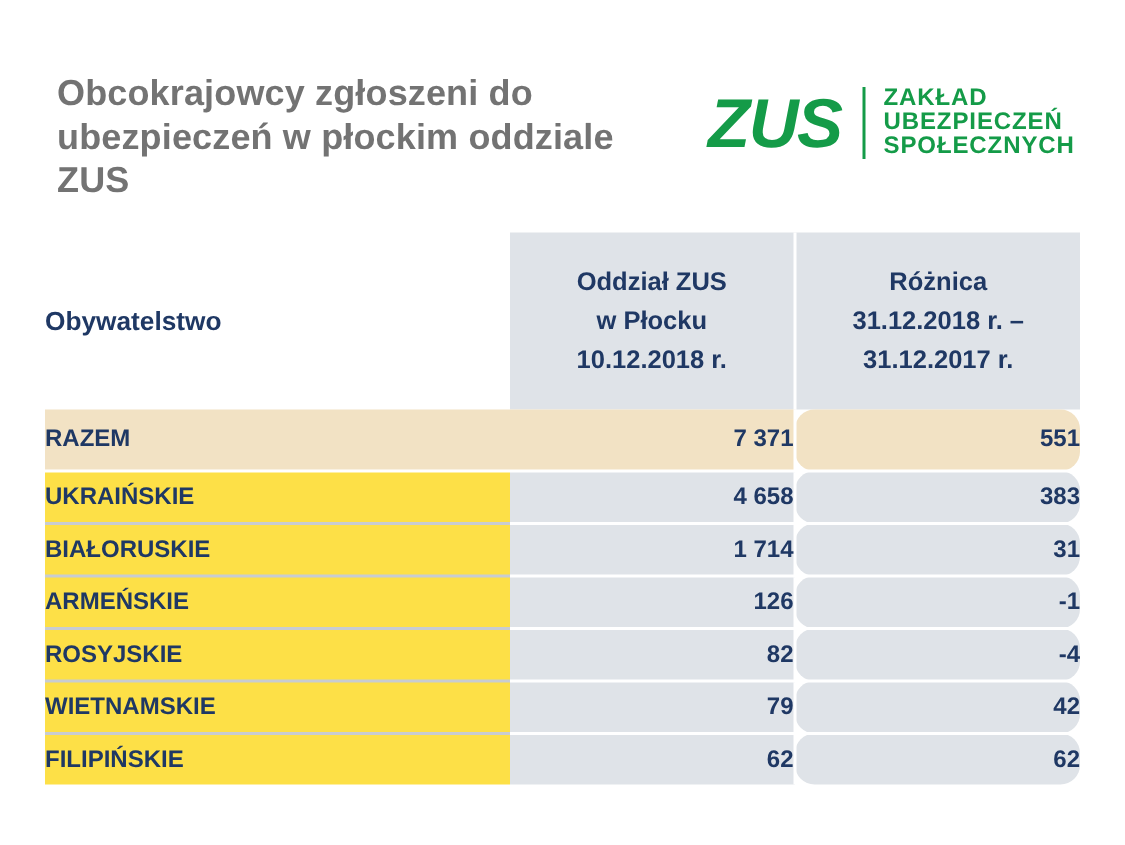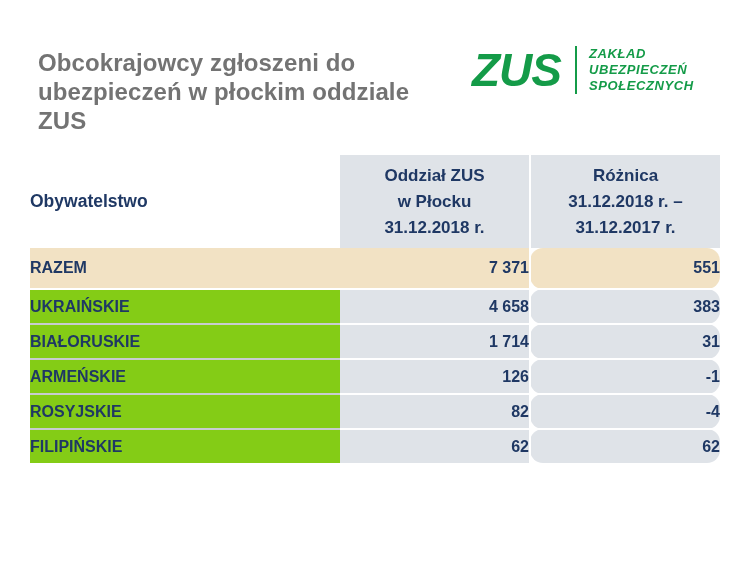--- a/index.html
+++ b/index.html
@@ -34,21 +34,21 @@
     left: 0;
     width: 380px;
     font-size: 24px;
     font-weight: bold;
     line-height: 29px;
     color: #737373;
     letter-spacing: 0.1px;
   }
   .logo-wrap {
     position: absolute;
-    top: 6px;
+    top: 18px;
     left: 434px;
     display: flex;
     align-items: center;
   }
   .logo-mark {
     font-size: 46px;
     font-weight: bold;
     font-style: italic;
     color: #149b48;
     letter-spacing: -1px;
@@ -57,26 +57,25 @@
   }
   .logo-divider {
     width: 2px;
     height: 48px;
     background: #149b48;
     margin-right: 12px;
   }
   .logo-lines {
     display: flex;
     flex-direction: column;
-    font-size: 13px;
+    font-size: 16px;
     font-weight: bold;
     color: #149b48;
     line-height: 16px;
     letter-spacing: 0.6px;
-    font-style: italic;
   }
 
   
   .table {
     position: absolute;
     top: 155px;
     left: 30px;
     width: 690px;
     border-collapse: collapse;
   }
@@ -84,21 +83,21 @@
     padding: 0;
     margin: 0;
   }
 
   .col-label { width: 310px; }
   .col-v1 { width: 190px; }
   .col-v2 { width: 190px; }
 
   .head-row td {
     vertical-align: middle;
-    height: 93px;
+    height: 118px;
   }
   .head-label {
     font-size: 17.5px;
     font-weight: bold;
     color: #1f3864;
     text-align: left;
     background: #ffffff;
   }
   .head-cell {
     background: #dfe3e8;
@@ -114,21 +113,21 @@
   .row td {
     height: 33px;
     font-size: 16px;
     font-weight: bold;
     color: #1f3864;
     border-bottom: 2px solid #ffffff;
   }
   .cell-label {
     text-align: left;
     padding-left: 14px;
-    background: #84cc16;
+    background: #fde047;
     border-bottom: 2px solid #c8ccd1 !important;
   }
   .cell-val {
     text-align: right;
     background: #dfe3e8;
     border-right: 2px solid #ffffff;
   }
   .cell-val.last { border-right: none; border-radius: 13px; }
 
   .row.total .cell-label,
@@ -165,21 +164,21 @@
       <col class="col-label">
       <col class="col-v1">
       <col class="col-v2">
     </colgroup>
     <tbody>
       <tr class="head-row">
         <td class="head-label">Obywatelstwo</td>
         <td class="head-cell">
           <div>Oddział ZUS</div>
           <div>w Płocku</div>
-          <div>31.12.2018 r.</div>
+          <div>10.12.2018 r.</div>
         </td>
         <td class="head-cell last">
           <div>Różnica</div>
           <div>31.12.2018 r. –</div>
           <div>31.12.2017 r.</div>
         </td>
       </tr>
 
       <tr class="row total">
         <td class="cell-label">RAZEM</td>
@@ -199,20 +198,25 @@
       <tr class="row">
         <td class="cell-label">ARMEŃSKIE</td>
         <td class="cell-val">126</td>
         <td class="cell-val last">-1</td>
       </tr>
       <tr class="row">
         <td class="cell-label">ROSYJSKIE</td>
         <td class="cell-val">82</td>
         <td class="cell-val last">-4</td>
       </tr>
+      <tr class="row">
+        <td class="cell-label">WIETNAMSKIE</td>
+        <td class="cell-val">79</td>
+        <td class="cell-val last">42</td>
+      </tr>
       <tr class="row last">
         <td class="cell-label">FILIPIŃSKIE</td>
         <td class="cell-val">62</td>
         <td class="cell-val last">62</td>
       </tr>
     </tbody>
   </table>
 
 </div>
 

